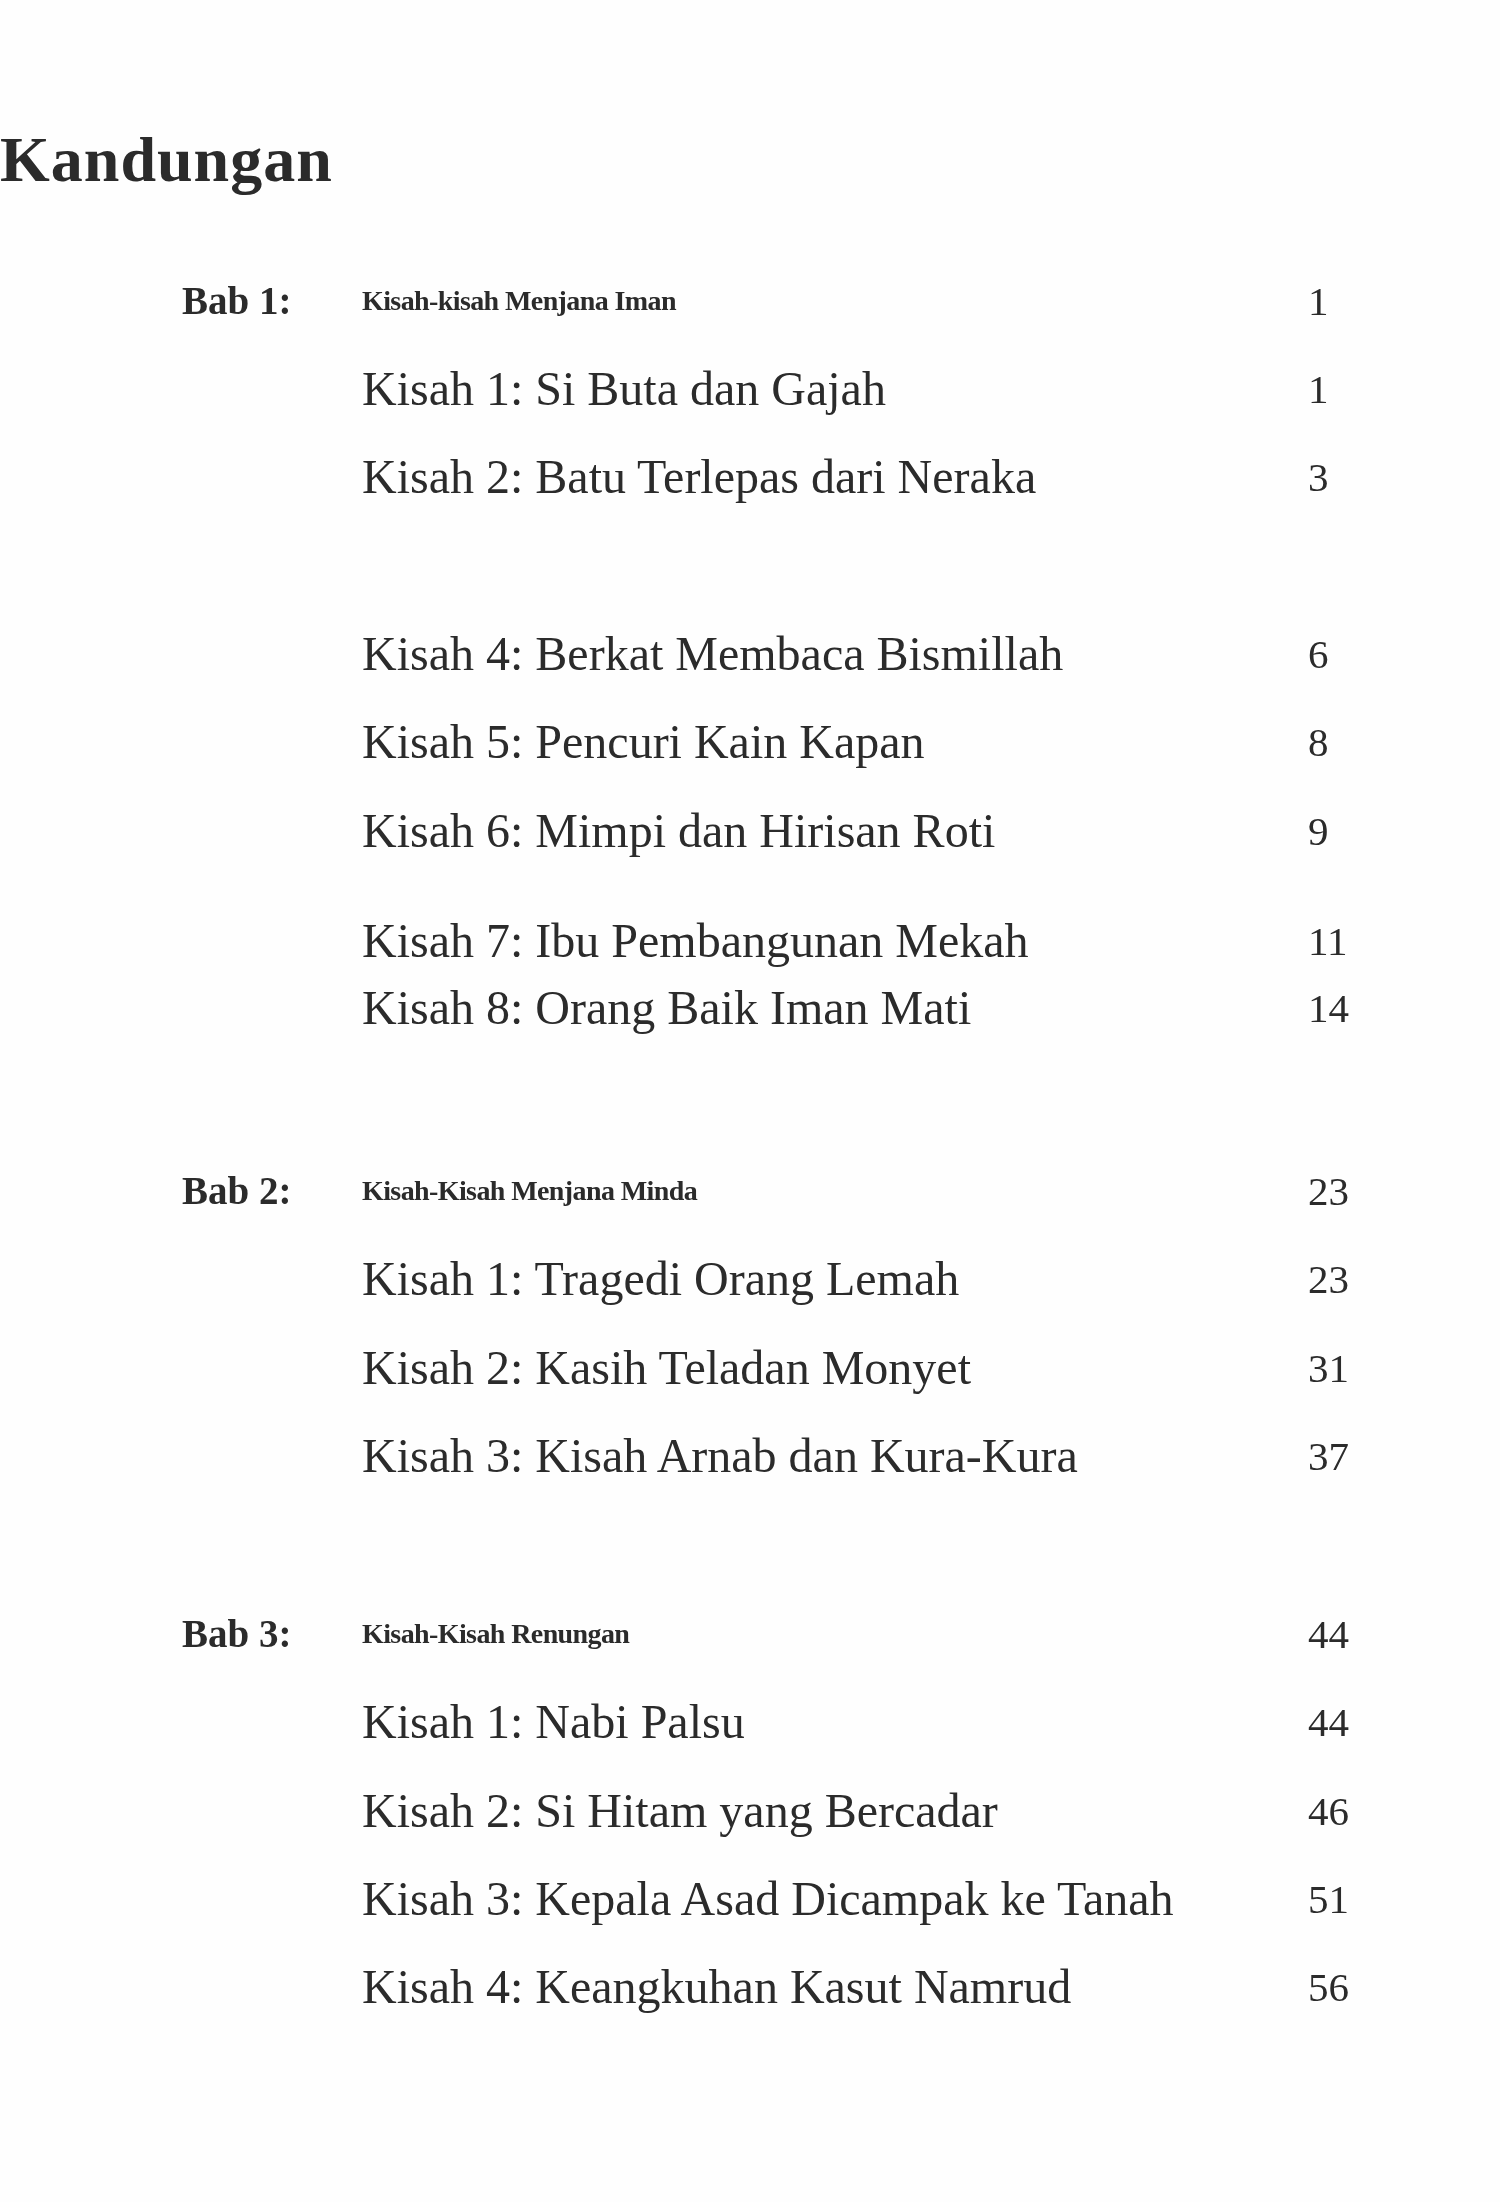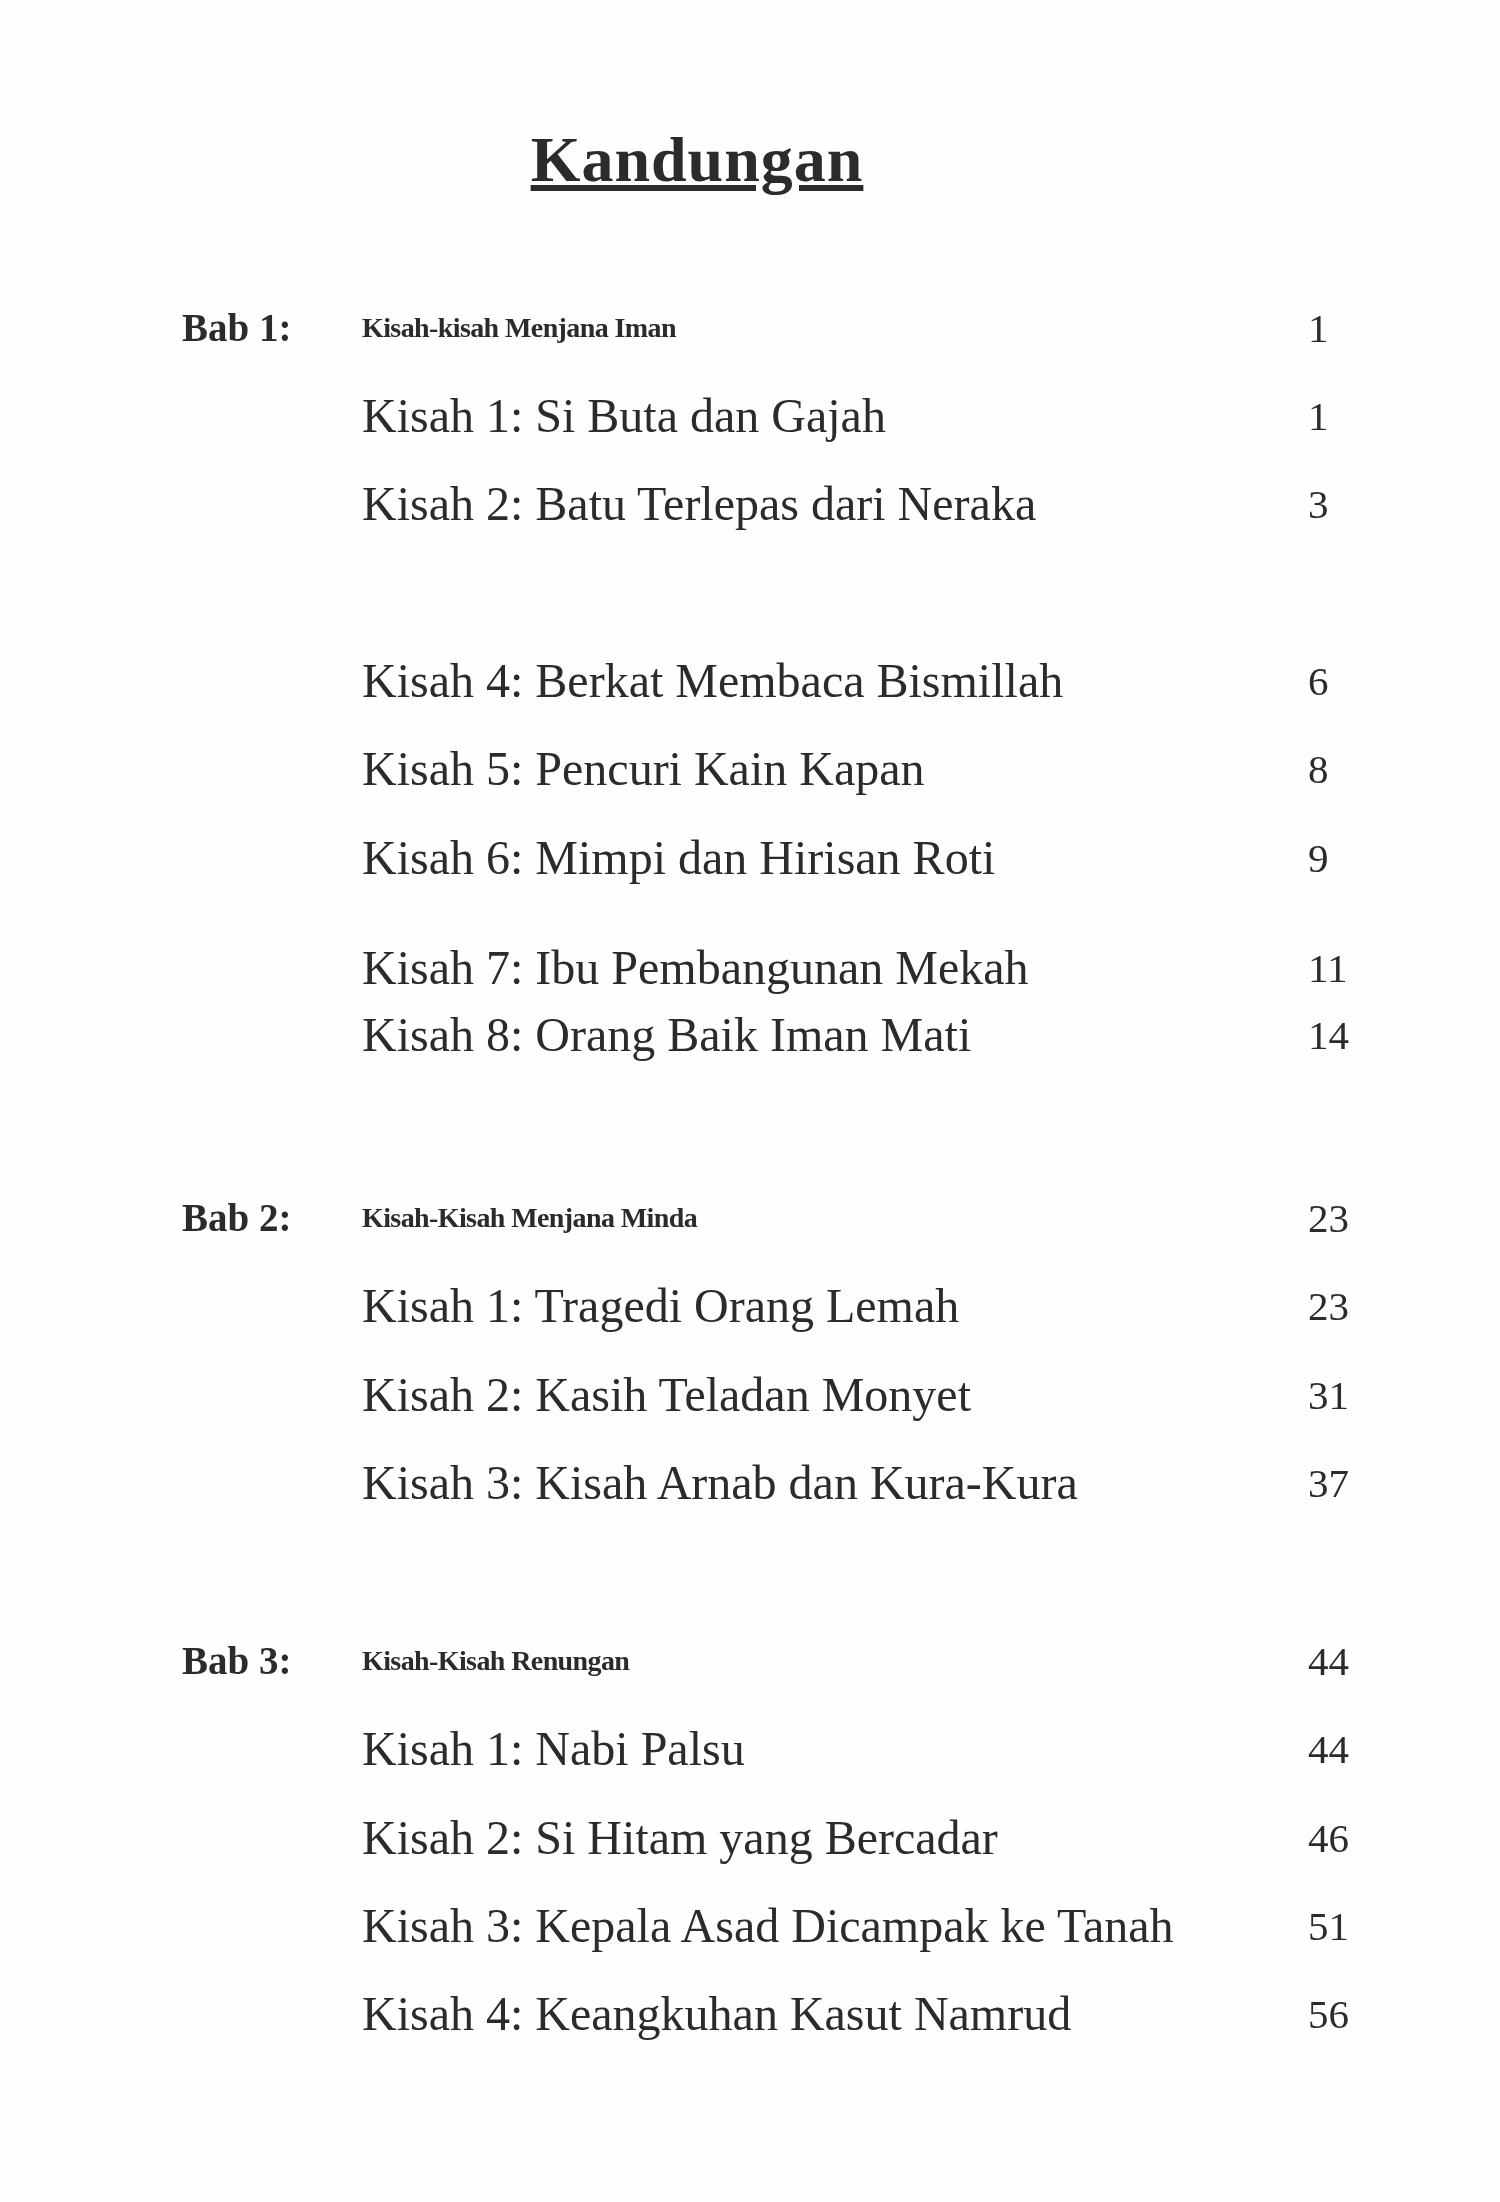--- a/index.html
+++ b/index.html
@@ -20,34 +20,31 @@
       left: 0; top: 0;
       width: 1500px;
       height: 2202px;
       background: #fefefe;
     }
     .title {
       position: absolute;
       left: 0;
       width: 1394px;
       top: 124px;
-      text-align: center;
       font-weight: bold;
       font-size: 64px;
       line-height: 72px;
       letter-spacing: 1px;
       margin: 0;
-      text-decoration: underline;
     }
     .row {
       position: absolute;
       left: 0;
       width: 1500px;
       height: 56px;
-      margin-top: 27px;
     }
     .row span {
       position: absolute;
       top: 0;
       line-height: 56px;
       white-space: nowrap;
     }
     .bab-label {
       left: 182px;
       font-weight: bold;

